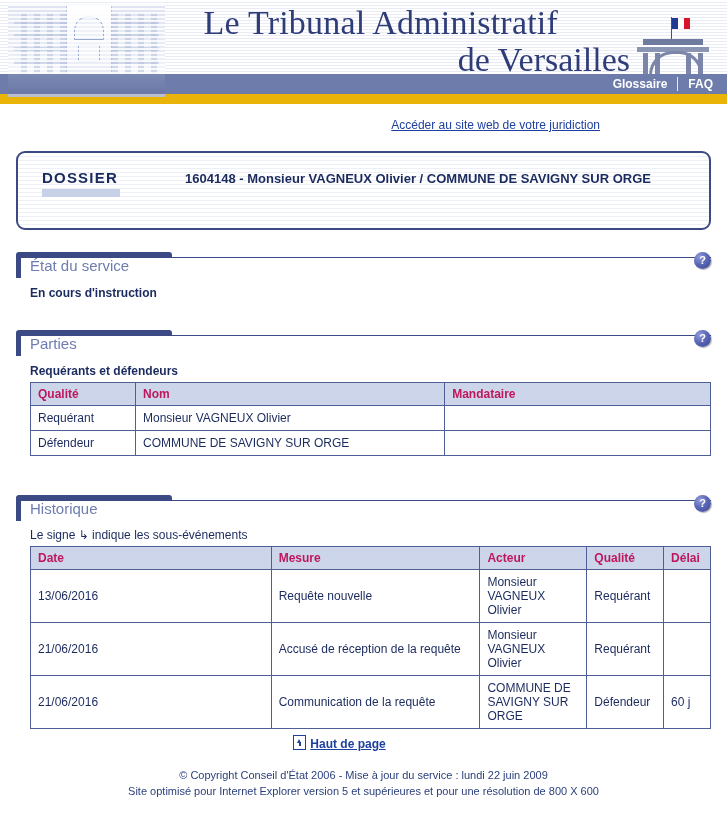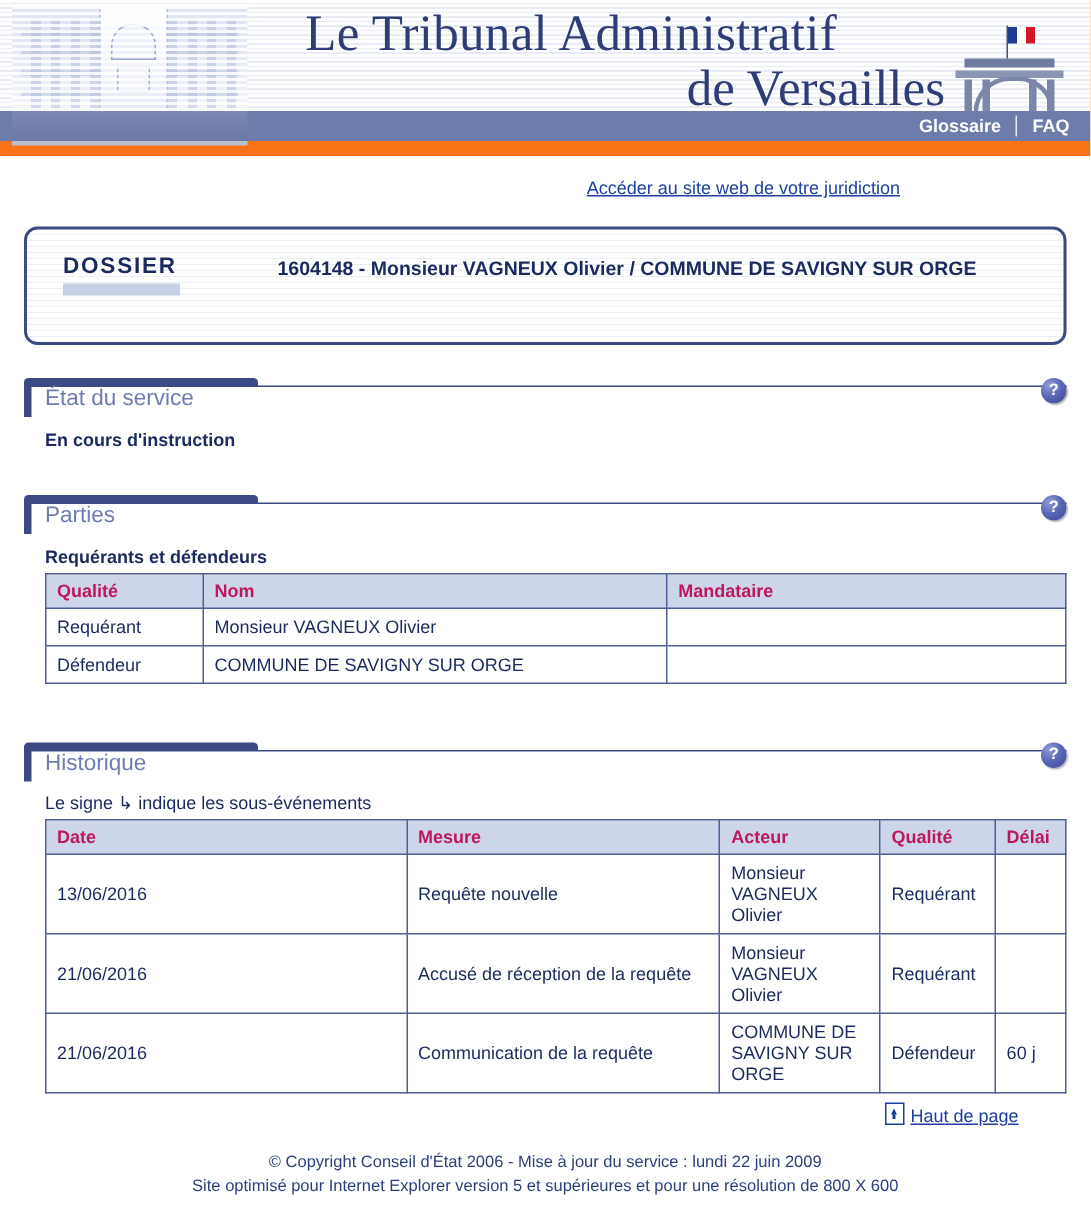--- a/index.html
+++ b/index.html
@@ -15,21 +15,21 @@
     color: #1b2a5e;
     overflow: hidden;
     position: relative;
   }
 
   
   .header {
     position: relative;
     width: 727px;
     height: 104px;
-    background: #f97316;
+    background: #eab308;
     overflow: hidden;
   }
   .header-stripes {
     position: absolute;
     left: 0; top: 0;
     width: 727px; height: 88px;
     background: repeating-linear-gradient(
       to bottom,
       #ffffff 0px, #ffffff 2px,
       #e9ecf4 2px, #e9ecf4 3px
@@ -342,23 +342,24 @@
     padding: 5px 7px;
     vertical-align: middle;
     color: #1b2a5e;
   }
   td.acteur { color: #2b55a8; }
 
   
   .haut-row {
     position: absolute;
     left: 0; top: 735px; width: 695px;
-    text-align: right;
+    text-align: center;
     padding-right: 16px;
     box-sizing: border-box;
+    font-weight: bold;
   }
   .haut-row .pgicon {
     display: inline-block;
     width: 11px; height: 13px;
     border: 1px solid #1d3fa0;
     position: relative;
     vertical-align: -2px;
     margin-right: 4px;
     background: #ffffff;
   }

